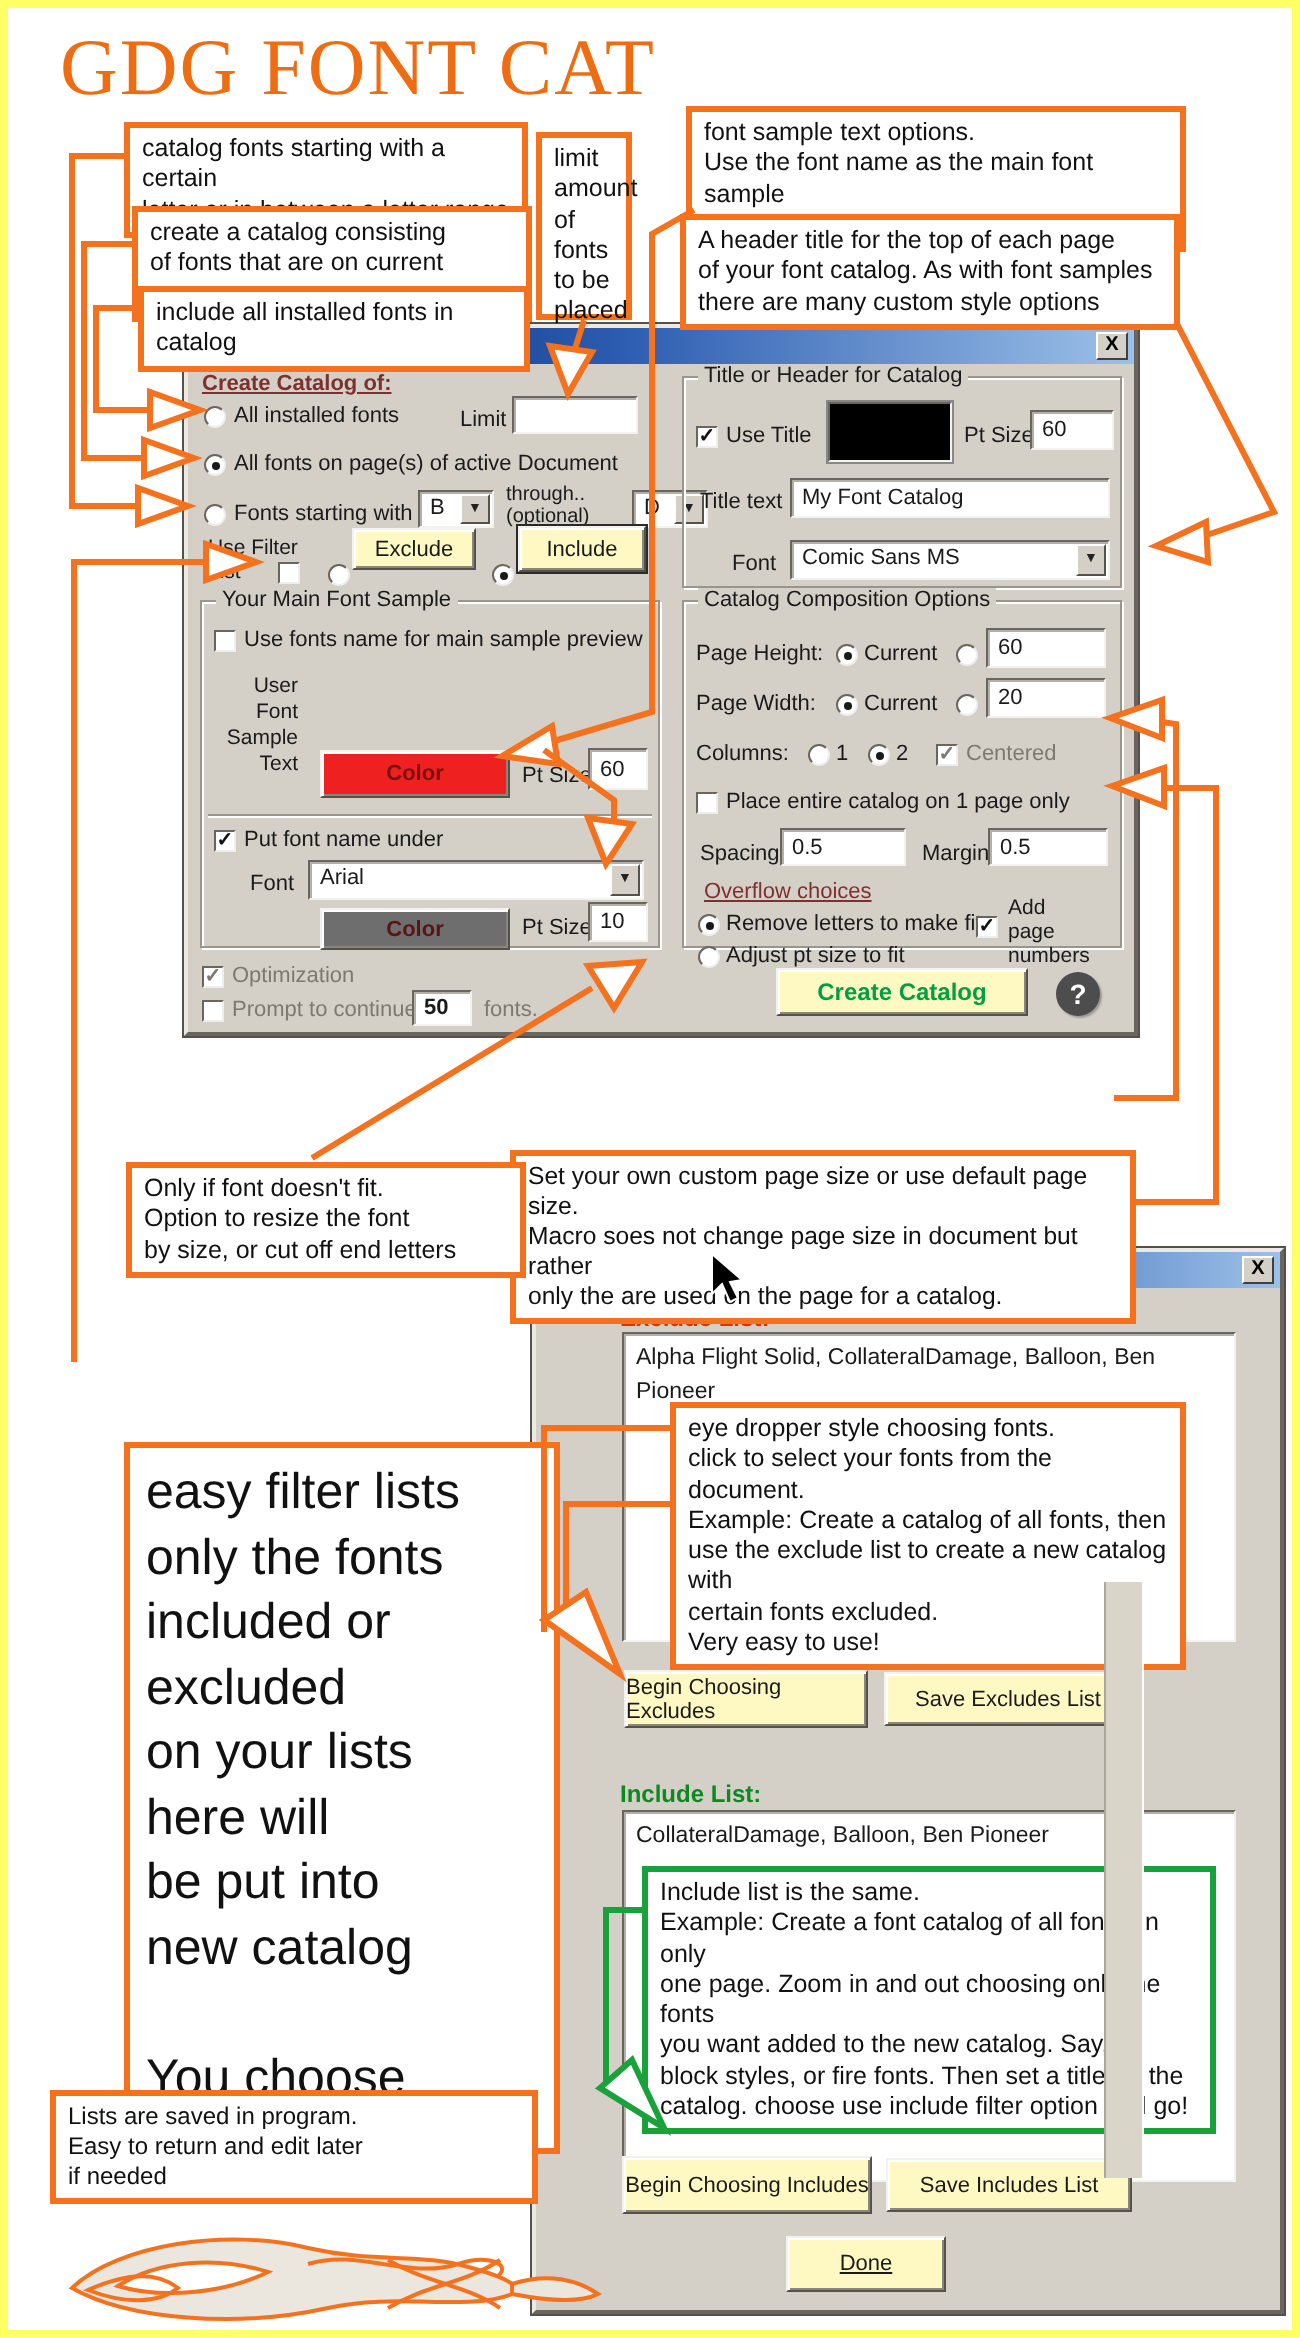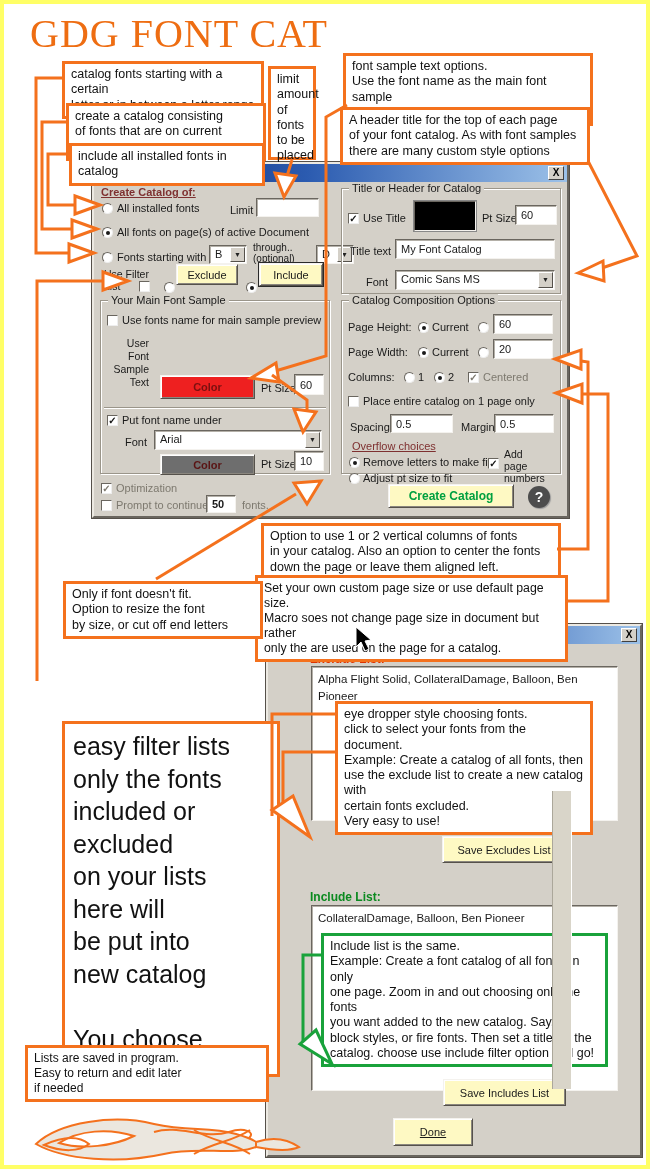--- a/index.html
+++ b/index.html
@@ -181,23 +181,25 @@
     <div class="helpbtn" style="left:434px;top:322px;">?</div>
   </div>
 
   <div class="dlg" style="left:262px;top:620px;width:376px;height:533px;">
     <div class="titlebar">
       <span>Exclude and Include Filter List</span>
       <span class="xbtn">X</span>
     </div>
     <div class="lbl redlabel" style="left:42px;top:26px;">Exclude List:</div>
     <div class="sunken listbox" style="left:43px;top:40px;width:307px;height:155px;">Alpha Flight Solid, CollateralDamage, Balloon, Ben Pioneer</div>
+    <div class="btn" style="left:44px;top:209px;width:122px;height:29px;">Begin Choosing Excludes</div>
     <div class="btn" style="left:174px;top:210px;width:124px;height:27px;">Save Excludes List</div>
     <div class="lbl greenlabel" style="left:42px;top:264px;">Include List:</div>
     <div class="sunken listbox" style="left:43px;top:279px;width:307px;height:186px;">CollateralDamage, Balloon, Ben Pioneer</div>
+    <div class="btn" style="left:43px;top:452px;width:125px;height:29px;">Begin Choosing Includes</div>
     <div class="btn" style="left:175px;top:453px;width:123px;height:27px;">Save Includes List</div>
     <div class="btn" style="left:125px;top:492px;width:80px;height:28px;text-decoration:underline;">Done</div>
   </div>
 
   <div class="strip"></div>
 
   <div class="ann" style="left:58px;top:57px;width:202px;">catalog fonts starting with a certain
 letter or in between a letter range</div>
   <div class="ann" style="left:62px;top:99px;width:200px;">create a catalog consisting
  of fonts that are on current pages</div>
@@ -206,23 +208,20 @@
 amount
 of fonts
 to be
 placed</div>
   <div class="ann" style="left:339px;top:49px;width:250px;">font sample text options.
 Use the font name as the main font sample
 test or any custom text of your choice!</div>
   <div class="ann" style="left:336px;top:103px;width:250px;">A header title for the top of each page
 of your font catalog. As with font samples
 there are many custom style options</div>
-  <div class="ann" style="left:257px;top:519px;width:300px;">Option to use 1 or 2 vertical columns of fonts
-in your catalog. Also an option to center the fonts
-down the page or leave them aligned left.</div>
   <div class="ann" style="left:251px;top:571px;width:313px;font-size:12.3px;">Set your own custom page size or use default page size.
 Macro soes not change page size in document but rather
 only the are used on the page for a catalog.</div>
   <div class="ann" style="left:59px;top:577px;width:200px;">Only if font doesn't fit.
 Option to resize the font
 by size, or cut off end letters</div>
   <div class="ann" style="left:331px;top:697px;width:258px;">eye dropper style choosing fonts.
 click to select your fonts from the document.
 Example: Create a catalog of all fonts, then
 use the exclude list to create a new catalog with

